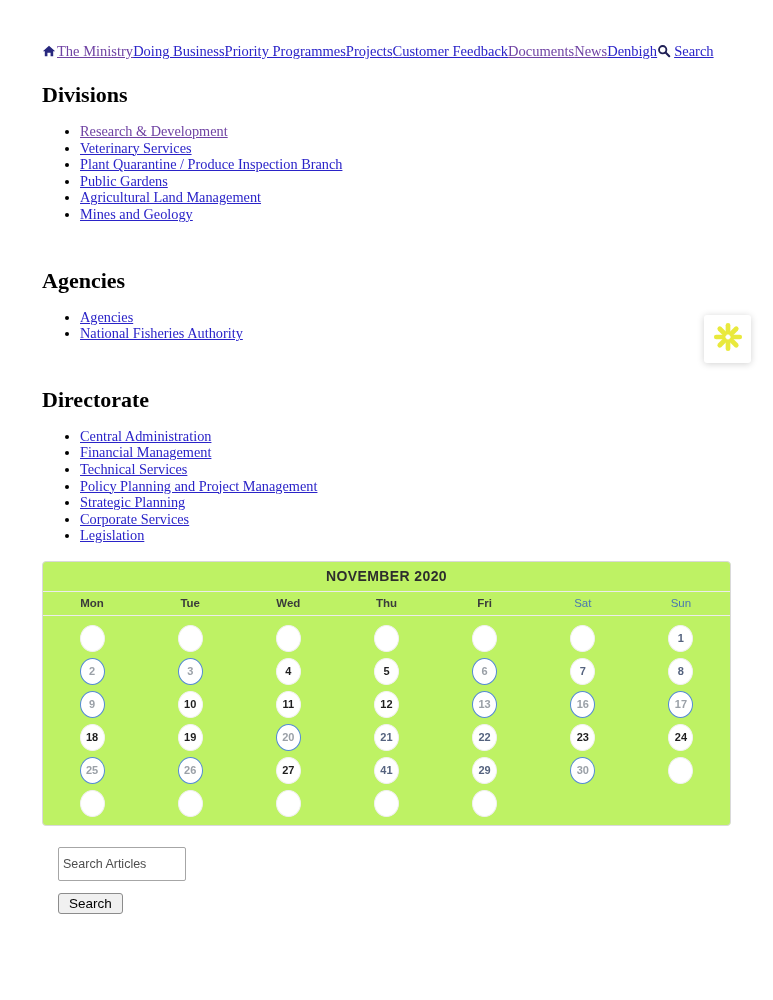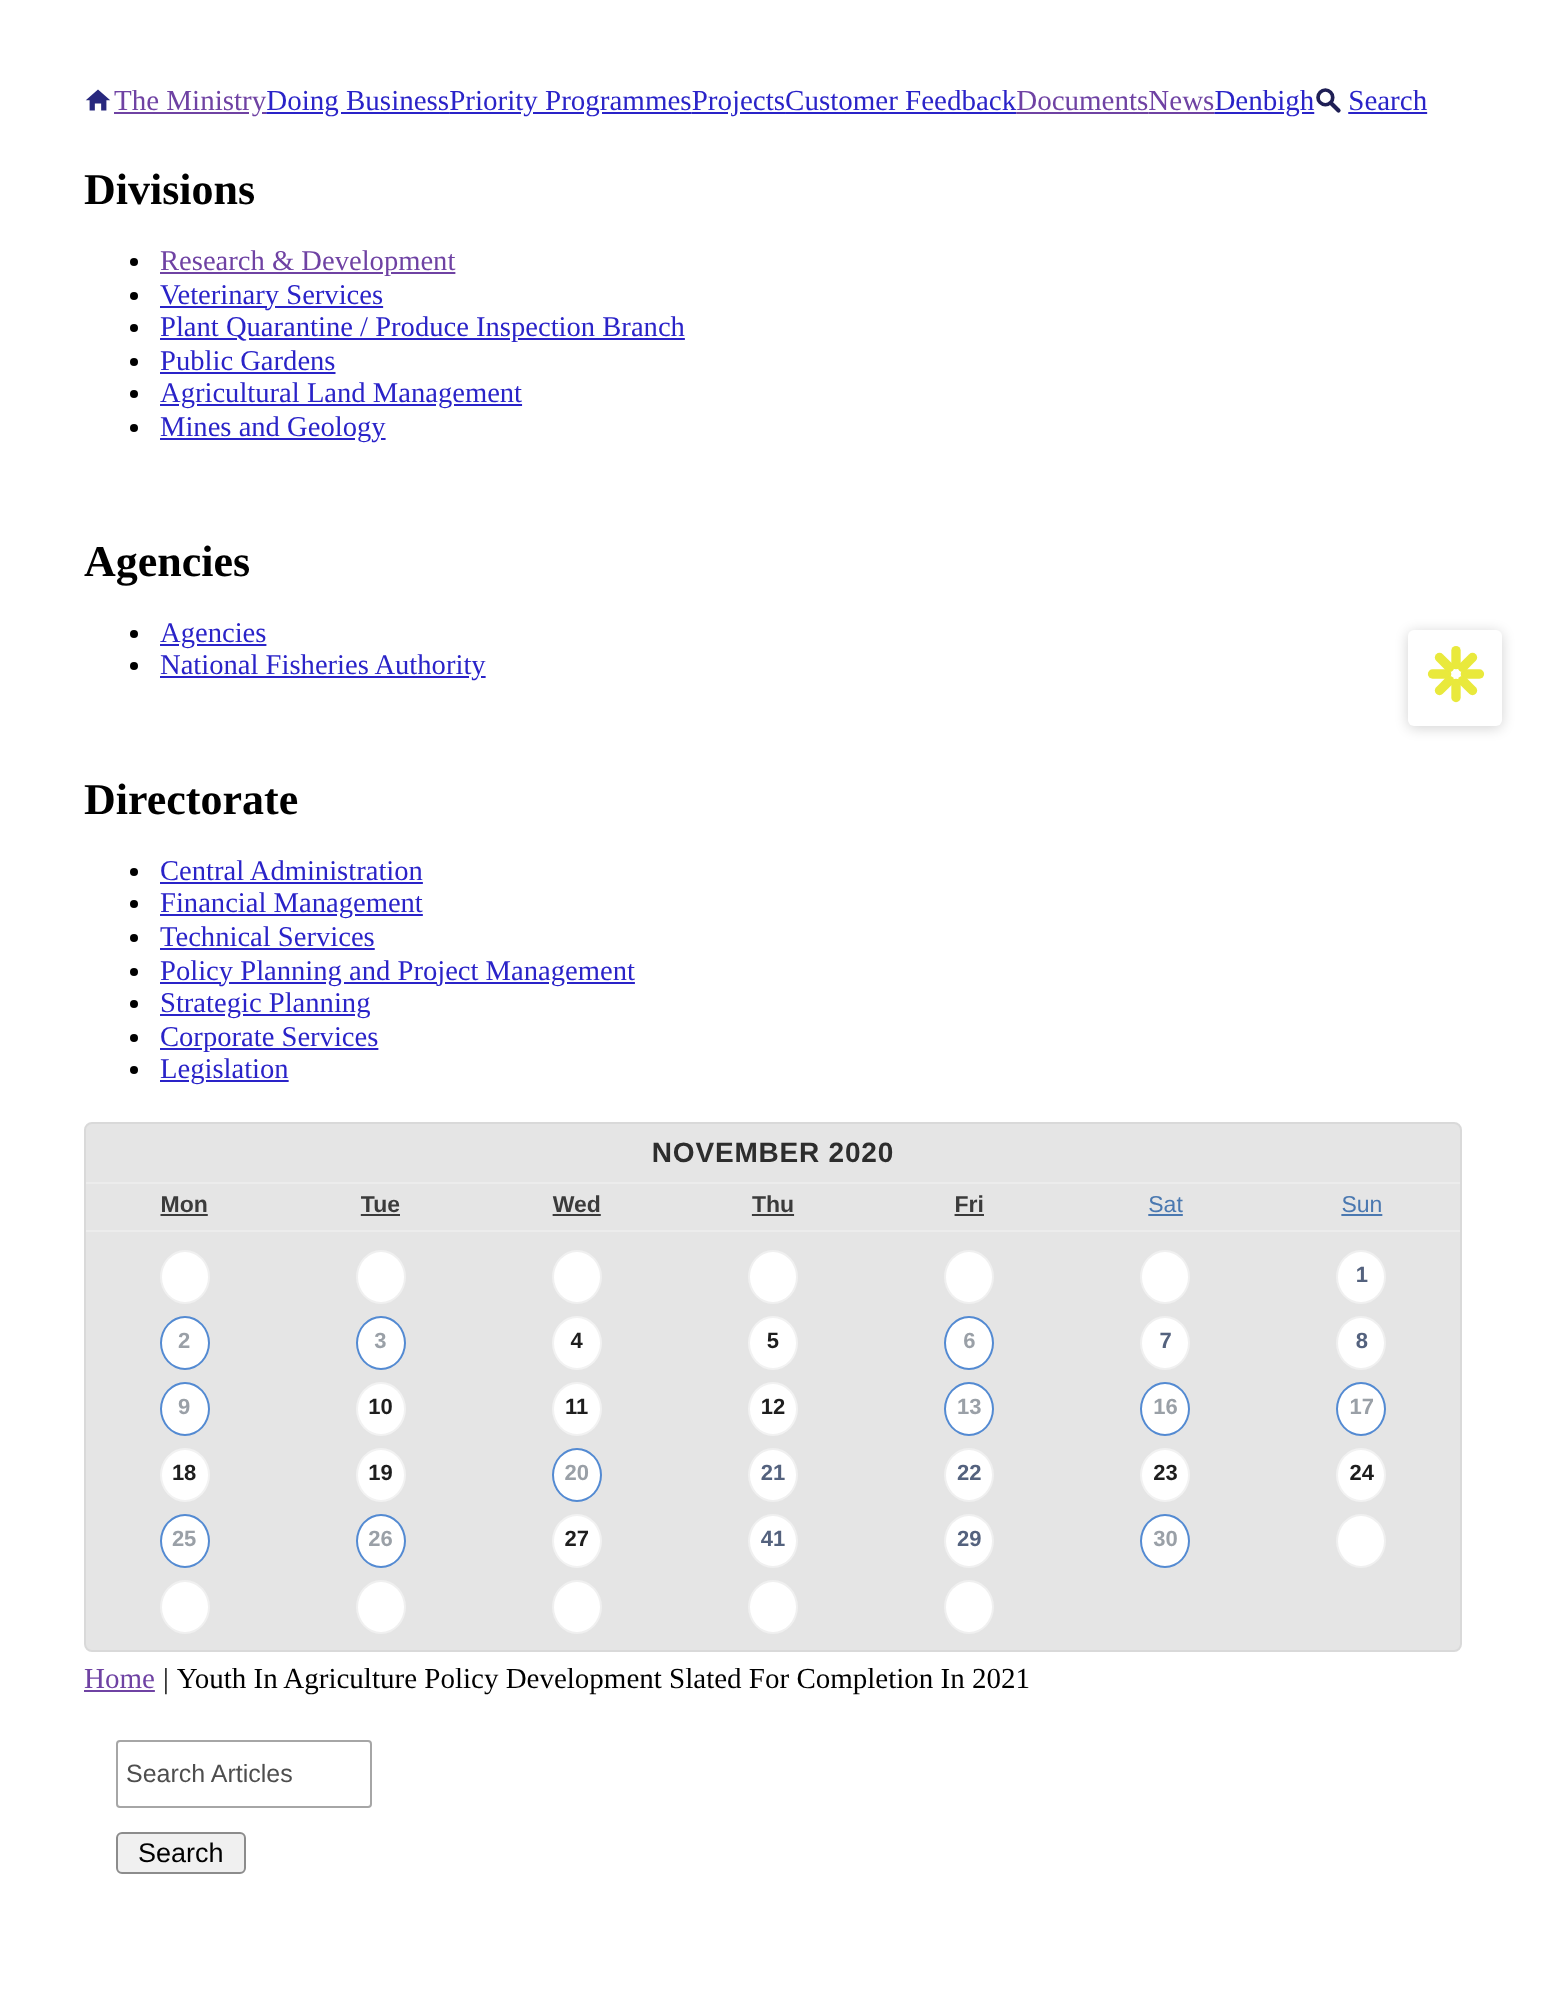--- a/index.html
+++ b/index.html
@@ -29,33 +29,33 @@
   
   h2{font-size:22px;font-weight:bold;margin:45px 0 0 0;color:#000;}
   h2.first{margin-top:22px;}
   ul{margin:15px 0 0 0;padding-left:38px;}
   li{font-size:14.3px;line-height:16.6px;color:#000;}
   .body-link{color:var(--blue);text-decoration:underline;cursor:pointer;}
   .body-link.visited{color:var(--purple);}
 
   
   .calendar{
-    margin-top:17px;border:1px solid #d9d9d9;border-radius:4px;background:#e5e5e5;
+    margin-top:17px;border:1px solid #d9d9d9;border-radius:4px;background:#bef264;
     font-family:"Liberation Sans", sans-serif;
   }
   .cal-title{
     height:30px;display:flex;align-items:center;justify-content:center;
     font-size:14px;font-weight:600;color:#2d2d2d;letter-spacing:.4px;
     border-bottom:1px solid #ececec;
   }
   .cal-weekdays{
     display:grid;grid-template-columns:repeat(7,1fr);height:24px;align-items:center;
     border-bottom:1px solid #ececec;font-size:11.5px;font-weight:700;color:#3b3b3b;text-align:center;
   }
-  .wd{cursor:default;text-decoration:underline;}
+  .wd{cursor:default;}
   .wd.weekend{color:#4a78b0;font-weight:400;}
   .cal-grid{display:grid;grid-template-columns:repeat(7,1fr);padding:6px 0 5px 0;}
   .cell{height:33px;display:flex;align-items:center;justify-content:center;}
   .badge{
     width:25px;height:27px;border-radius:50%;display:flex;align-items:center;justify-content:center;
     font-size:11px;border:1px solid #f0f0f0;background:#fff;
   }
   .badge.plain{color:#1e1e1e;font-weight:700;border-color:#f2f2f2;cursor:pointer;}
   .badge.weekend{color:var(--weekend);font-weight:600;border-color:#f0f0f0;cursor:pointer;}
   .badge.circled{color:#9aa0a7;font-weight:600;border:1px solid var(--cal-highlight);cursor:pointer;}
@@ -251,23 +251,20 @@
         </div>
         <div class="cell">
           <div class="badge empty"></div>
         </div>
         <div class="cell">
           <div class="badge empty"></div>
         </div>
       </div>
   </div>
 
-  <div class="breadcrumb">
-    <a href="#">Home</a><span class="sep">|</span><span>Youth In Agriculture Policy Development Slated For Completion In 2021</span>
-  </div>
 
   <div class="search-form">
     <input type="text" class="search-input" placeholder="Search Articles" style="">
     <button type="button" class="search-button">Search</button>
   </div>
 
 </div>
 
 <div class="floating-widget">
   <span>

